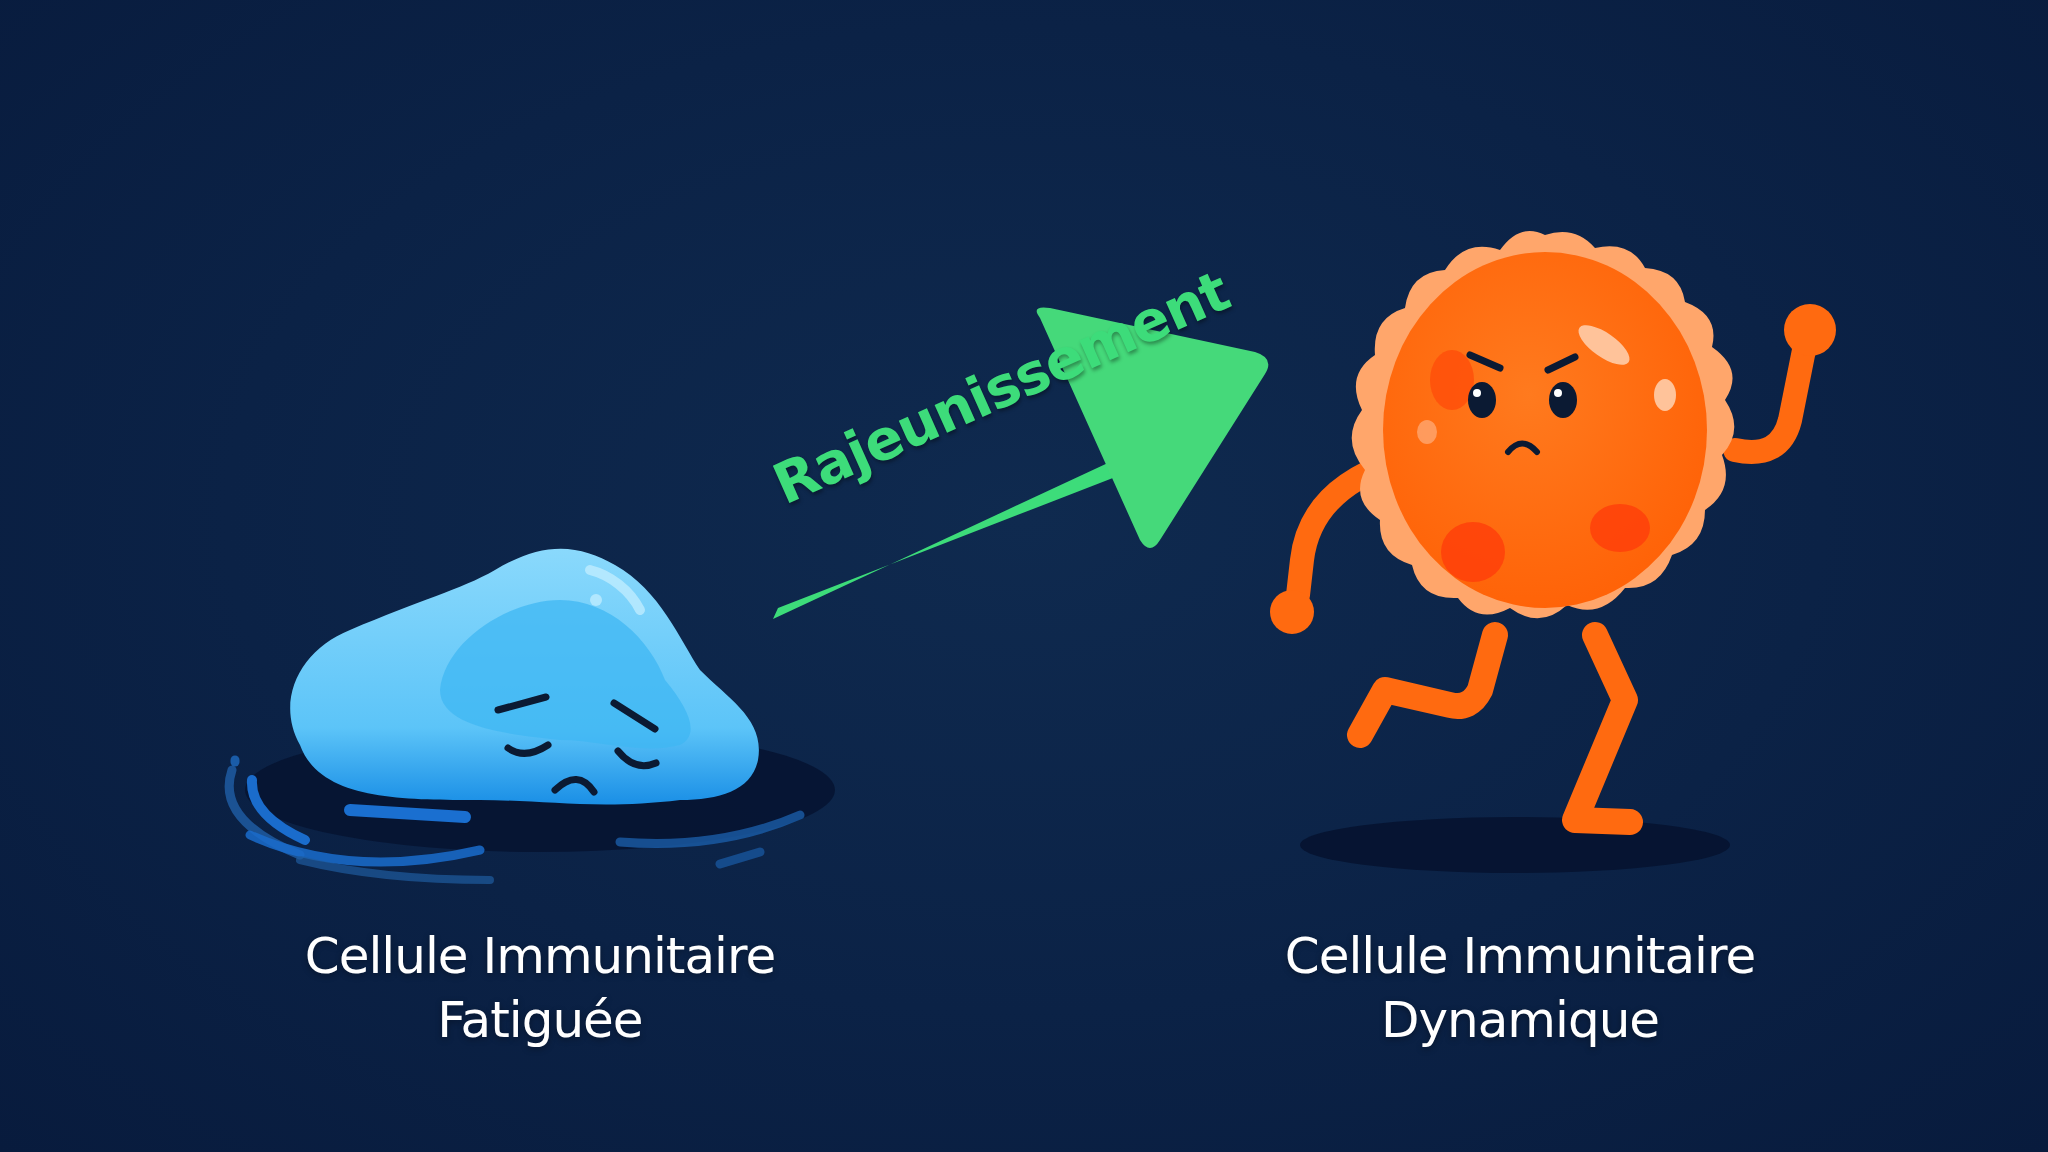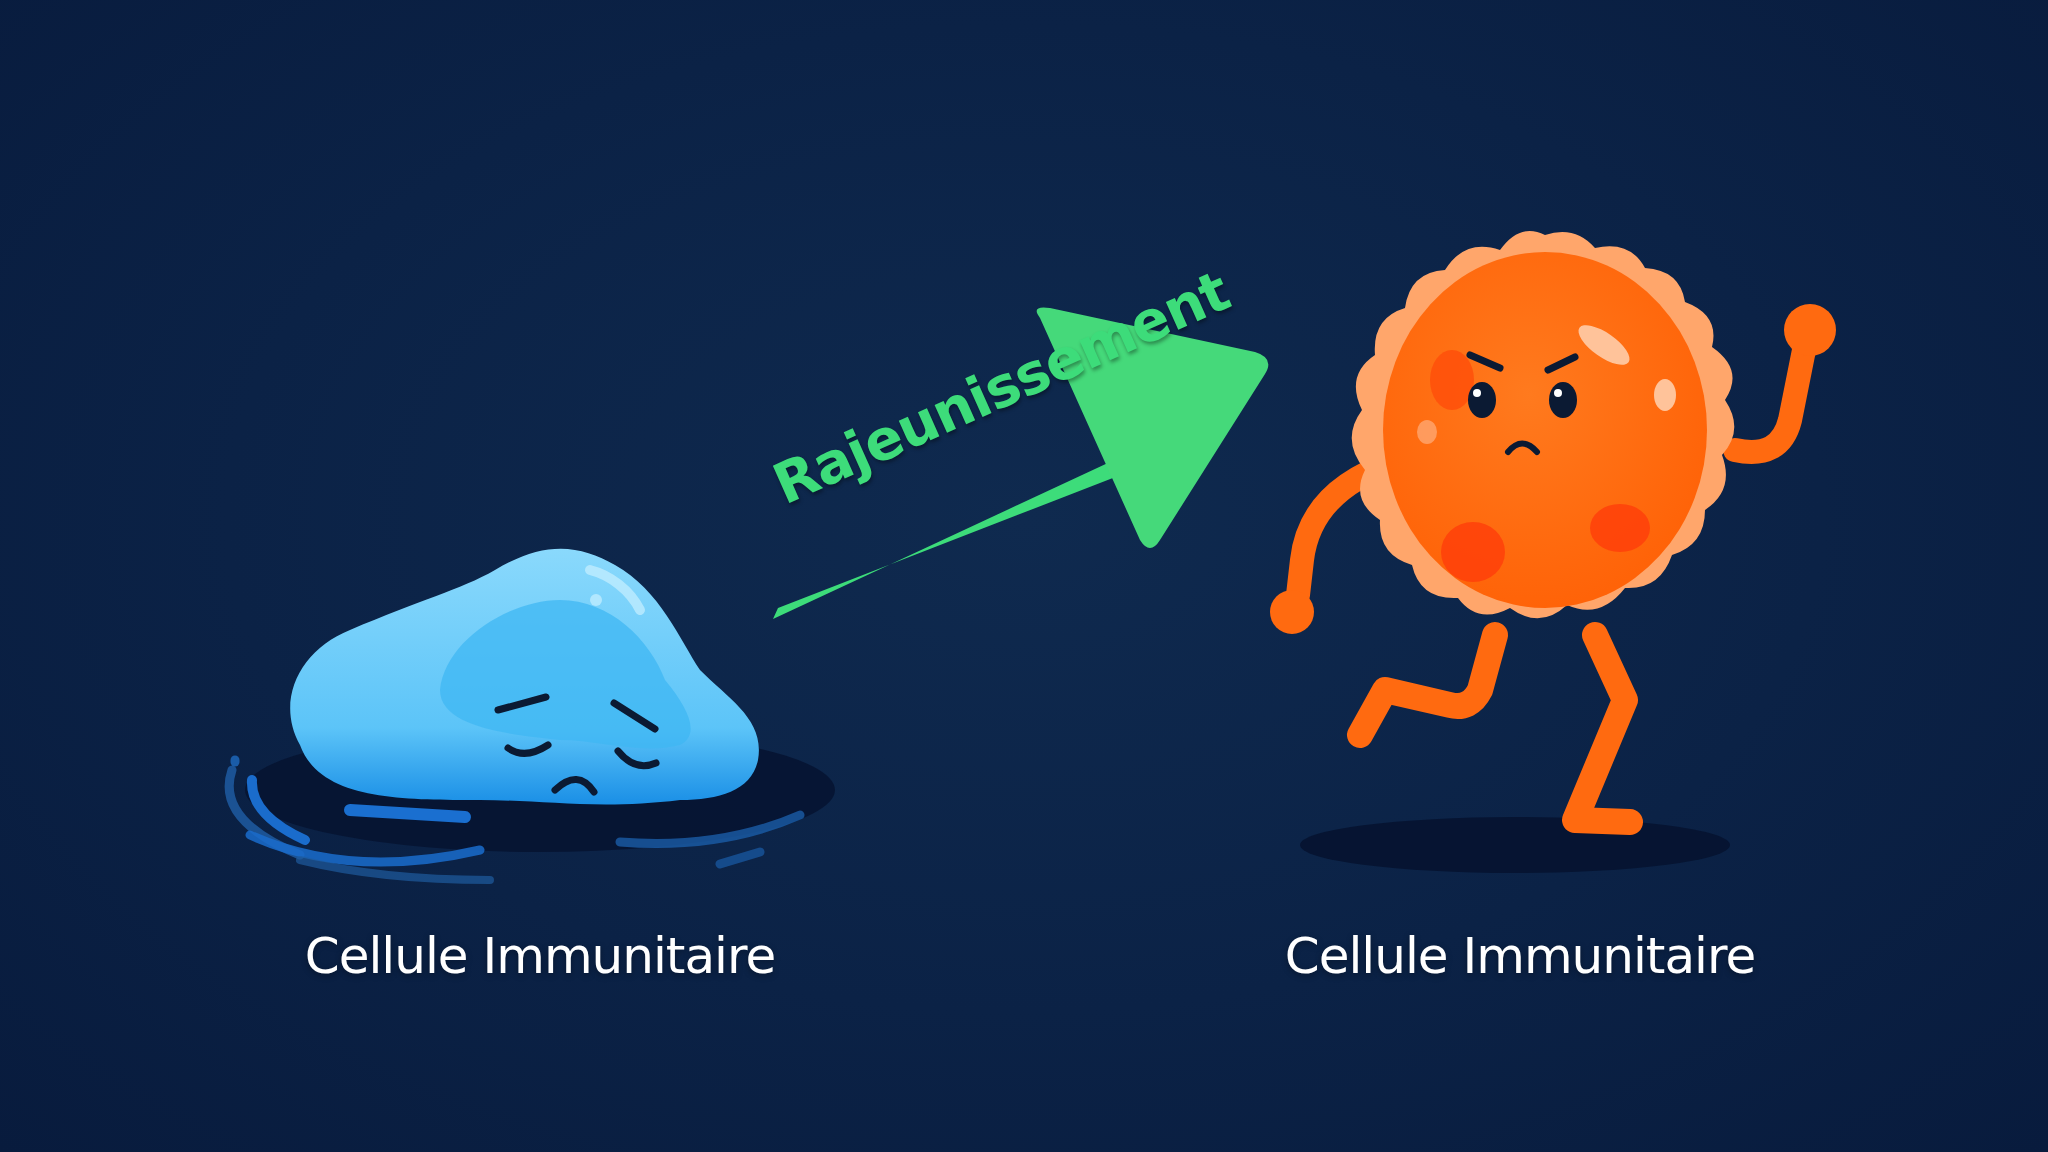--- a/index.html
+++ b/index.html
@@ -131,18 +131,20 @@
         <circle cx="1558" cy="393" r="4" fill="#ffffff"></circle>
         <path d="M1508 452 Q1522 435 1537 452" stroke="#0b1a33" stroke-width="6" fill="none" stroke-linecap="round"></path>
       </g>
     </g>
   </svg>
 
   <div class="arrow-text">Rajeunissement</div>
 
   <div class="label" id="label-left">
     <span>Cellule Immunitaire</span>
+    <span>Fatiguée</span>
   </div>
 
   <div class="label" id="label-right">
     <span>Cellule Immunitaire</span>
+    <span>Dynamique</span>
   </div>
 </div>
 
 </body></html>

